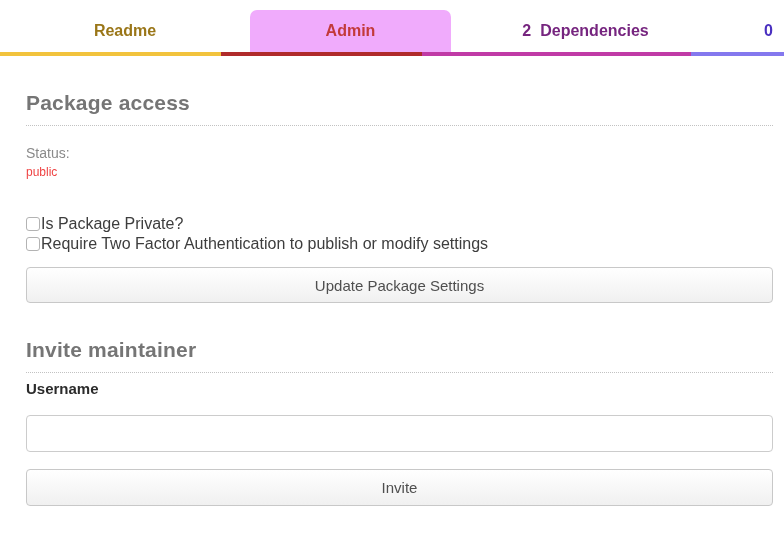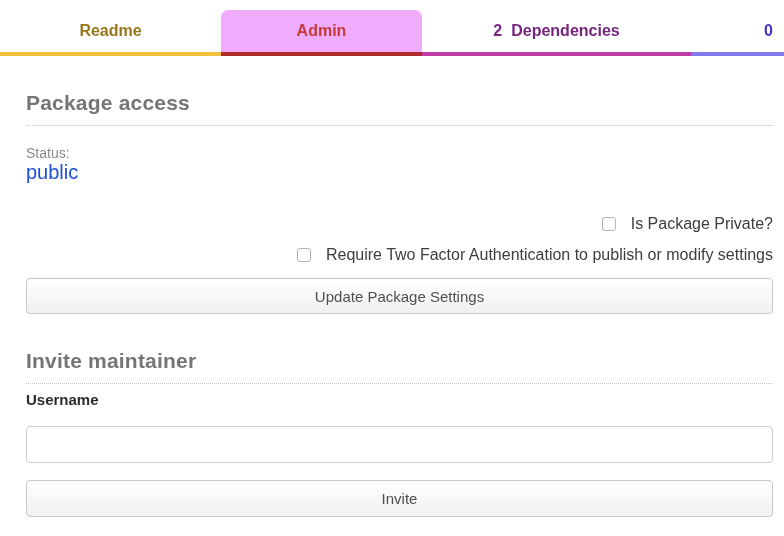--- a/index.html
+++ b/index.html
@@ -4,42 +4,42 @@
 <style>
   * { margin:0; padding:0; box-sizing:border-box; }
   html,body { width:784px; height:536px; background:#ffffff; overflow:hidden;
     font-family:"Liberation Sans","DejaVu Sans",sans-serif; }
 
   
   .tabbar { padding-top:10px; width:784px; }
   .tabrow { display:flex; width:784px; }
   .tab { height:42px; display:flex; align-items:center; justify-content:center;
          font-size:16px; font-weight:700; cursor:pointer; column-gap:9px; }
-  .tab-1 { width:221px; }
+  .tab-1 { width:250px; }
   .tab-2 { width:201px; border-radius:7px 7px 0 0; }
   .tab-3 { width:269px; }
   .tab-4 { flex:1; justify-content:flex-end; padding-right:11px; }
   .underline-row { display:flex; width:784px; height:4px; }
   .useg-1 { width:221px; }
   .useg-2 { width:201px; }
   .useg-3 { width:269px; }
   .useg-4 { flex:1; }
 
   
   .content { padding:0 11px 0 26px; }
   .section-heading { margin-top:33px; font-size:21px; line-height:28px;
     font-weight:700; color:#757575; letter-spacing:.2px; }
   .dotted-sep { border:none; border-top:1px dotted #c2c2c2; margin-top:8px; }
 
   .status-label { margin-top:18px; font-size:14px; line-height:18px; color:#8a8a8a; }
-  .status-value { font-size:20px; line-height:21px; color:#1d4ed8; }
+  .status-value { font-size:12px; line-height:21px; color:#ef4444; }
 
-  .checkbox-row { display:flex; align-items:center; column-gap:15px; cursor:pointer;justify-content:flex-end; }
+  .checkbox-row { display:flex; align-items:center; column-gap:1px; cursor:pointer; }
   .checkbox-row.first { margin-top:31px; }
-  .checkbox-row.second { margin-top:12px; }
+  .checkbox-row.second { margin-top:1px; }
   .checkbox-box { width:14px; height:14px; border:1px solid #b3b3b3; border-radius:3px;
     background:#ffffff; flex:0 0 auto; }
   .checkbox-label { font-size:16px; line-height:19px; color:#3d3d3d; }
 
   .wide-button { display:block; width:100%; height:36px; margin-top:14px;
     border:1px solid #c8c8c8; border-radius:4px;
     background:linear-gradient(#ffffff,#f0f0f0);
     font-family:"Liberation Sans","DejaVu Sans",sans-serif;
     font-size:15px; color:#4f4f4f; cursor:pointer; }
 

